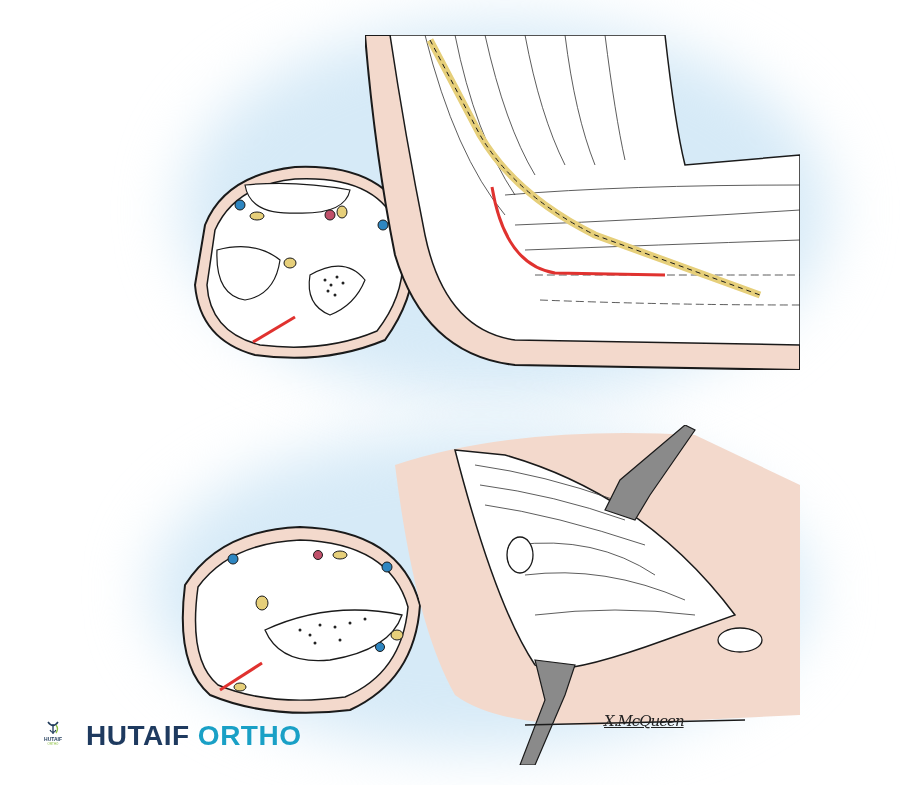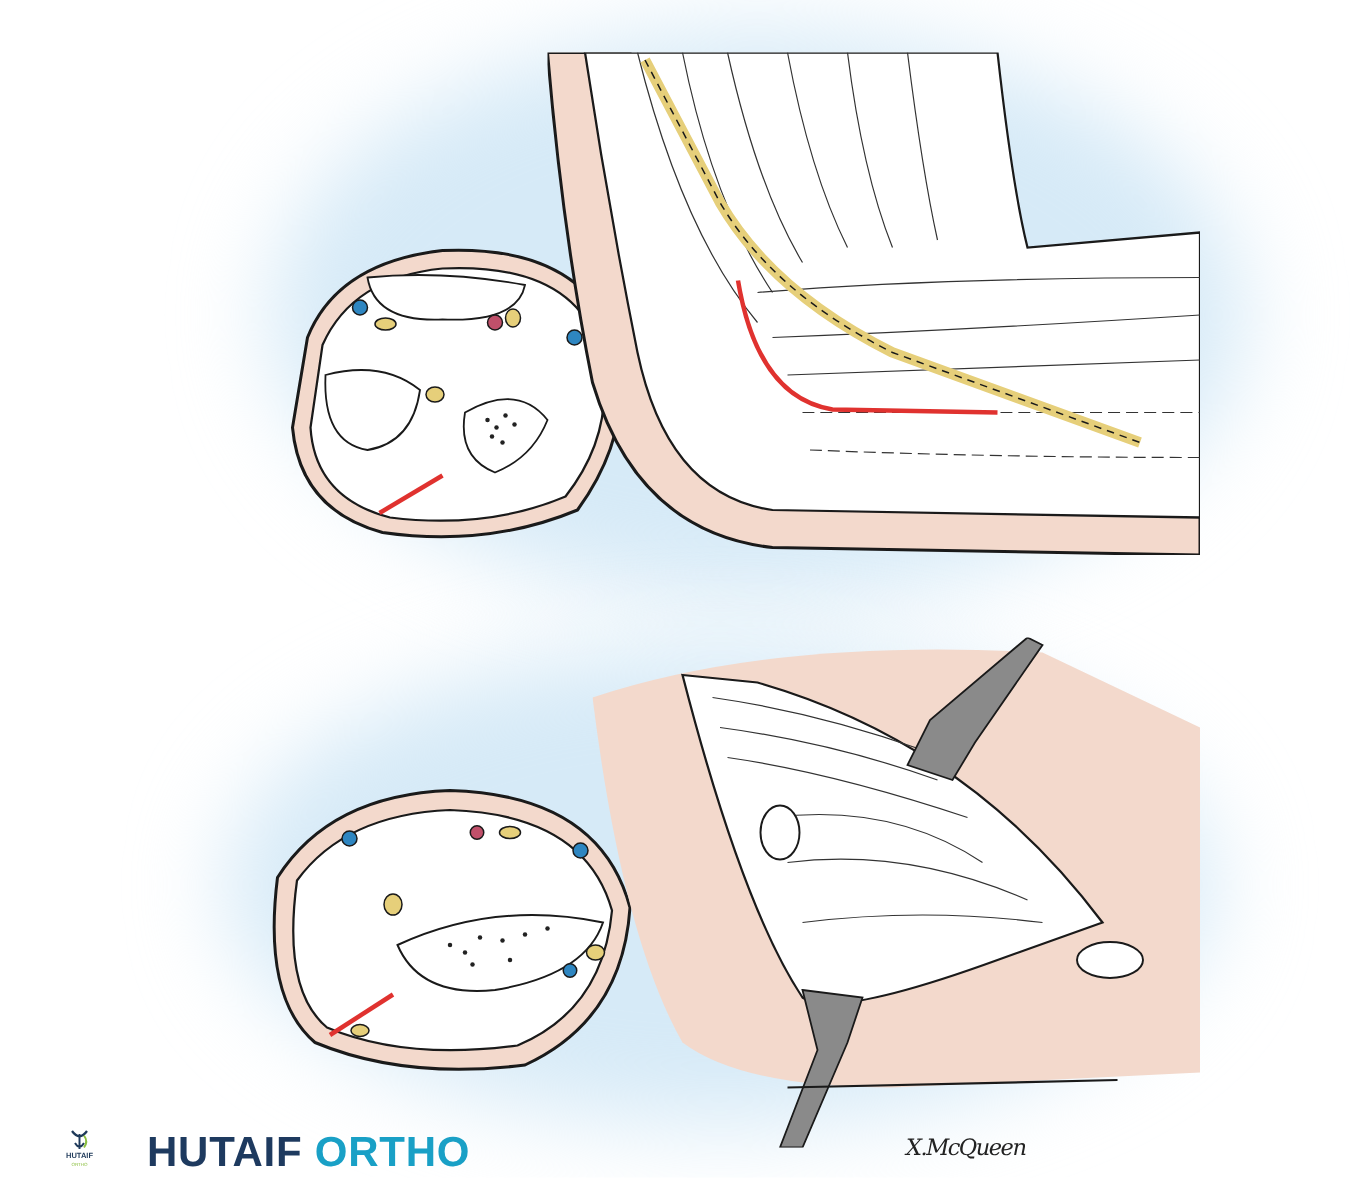--- a/index.html
+++ b/index.html
@@ -1,26 +1,26 @@
 <!DOCTYPE html>
 <html><head>
 <meta charset="utf-8">
 <style>
   html,body{margin:0;padding:0;}
   body{width:900px;height:785px;background:#ffffff;position:relative;overflow:hidden;font-family:"Liberation Sans",sans-serif;}
   .glow{position:absolute;border-radius:50%;filter:blur(30px);}
   .panel{position:absolute;}
-  .brand{position:absolute;left:40px;top:752px;display:flex;align-items:center;gap:32px;}
+  .brand{position:absolute;left:40px;top:720px;display:flex;align-items:center;gap:20px;}
   .logo-mark{width:26px;height:30px;display:flex;flex-direction:column;align-items:center;}
   .logo-mark .lbl{font-size:5px;font-weight:bold;color:#1f3a5a;line-height:5px;}
   .logo-mark .sub{font-size:3px;color:#8bbf3f;line-height:4px;}
   .brand-text{font-size:28px;font-weight:bold;letter-spacing:0.5px;}
   .brand-text .a{color:#1e3a5f;}
   .brand-text .b{color:#19a0c6;}
-  .signature{position:absolute;left:604px;top:756px;font-family:"DejaVu Serif",serif;font-style:italic;font-size:15px;color:#222;letter-spacing:-1px;}
+  .signature{position:absolute;left:604px;top:712px;font-family:"DejaVu Serif",serif;font-style:italic;font-size:15px;color:#222;letter-spacing:-1px;text-decoration:underline;}
 </style>
 </head>
 <body>
 
 <div class="glow" style="left:180px;top:20px;width:650px;height:380px;background:#d6eaf7;"></div>
 <div class="glow" style="left:150px;top:430px;width:660px;height:320px;background:#d6eaf7;"></div>
 
 <svg class="panel" style="left:185px;top:155px;" width="245" height="215" viewBox="0 0 245 215">
   <path d="M20,70 Q40,20 110,12 Q200,8 225,70 Q240,130 200,185 Q140,210 70,200 Q15,185 10,130 Z" fill="#f3d9cc" stroke="#1a1a1a" stroke-width="2"></path>
   <path d="M30,75 Q50,30 110,24 Q195,20 214,75 Q228,130 192,176 Q140,198 75,190 Q25,177 22,130 Z" fill="#fff" stroke="#1a1a1a" stroke-width="1.5"></path>

